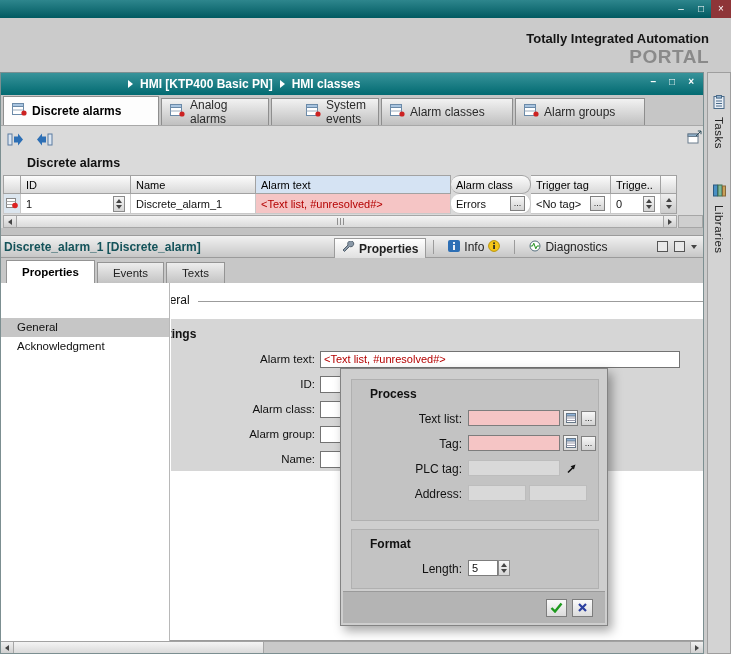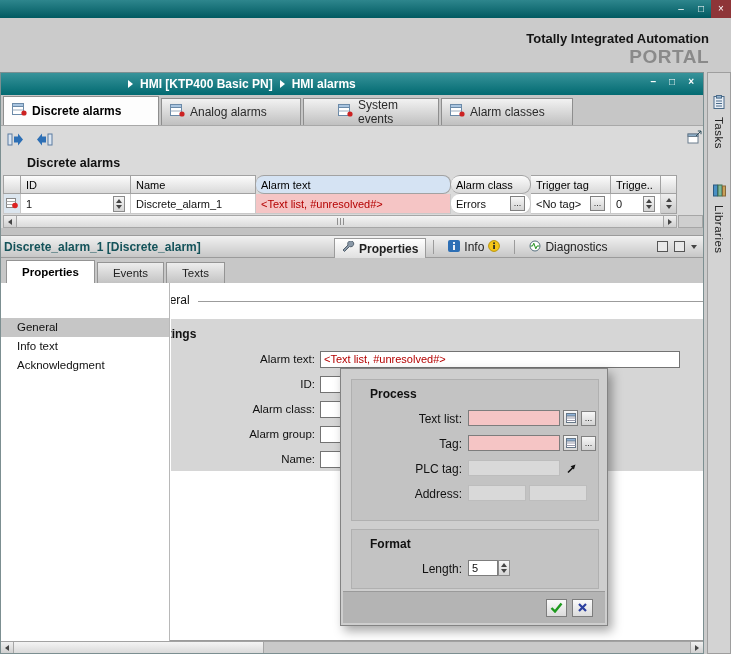--- a/index.html
+++ b/index.html
@@ -26,35 +26,35 @@
   .brand2 { font-size: 19px; font-weight: bold; color: #8a8a8a; letter-spacing: 0.5px; line-height: 22px; }
 
   
   .breadcrumb { position: absolute; left: 0; top: 72px; width: 704px; height: 23px; background: linear-gradient(#3a959c, #026a71); display: flex; align-items: center; padding-left: 128px; color: #fff; font-weight: bold; font-size: 12px; gap: 7px; }
   .bc-controls { position: absolute; right: 10px; top: 4px; display: flex; gap: 13px; font-size: 10px; font-weight: bold; }
 
   
   .tabstrip { position: absolute; left: 0; top: 95px; width: 704px; height: 31px; background: #c6c6c6; display: flex; align-items: flex-end; padding-left: 3px; gap: 2px; border-bottom: 1px solid #a8a8a8; }
   .etab { height: 27px; display: flex; align-items: center; gap: 5px; padding: 0 8px; border: 1px solid #8e8e8e; border-bottom: none; background: linear-gradient(#f2f2f2, #c0c0c0); font-size: 12px; color: #2a2a2a; overflow: hidden; }
   .etab.active { background: #fdfdfd; font-weight: bold; color: #000; height: 29px; }
-  .w1 { width: 156px; } .w2 { width: 140px; } .w3 { width: 136px; padding-left: 34px; } .w4 { width: 132px; } .w5 { width: 130px; }
+  .w1 { width: 156px; } .w2 { width: 108px; } .w3 { width: 108px; padding-left: 34px; } .w4 { width: 132px; } .w5 { width: 130px; }
 
   
   .editor-body { position: absolute; left: 0; top: 126px; width: 704px; height: 109px; background: #dadada; }
   .toolbar { position: absolute; left: 5px; top: 129px; display: flex; gap: 8px; align-items: center; }
   .tool-btn { width: 21px; height: 20px; display: flex; align-items: center; justify-content: center; }
   .toolbar-right { position: absolute; right: 28px; top: 130px; }
   .section-title { position: absolute; left: 27px; top: 156px; font-weight: bold; font-size: 12.5px; }
 
   
   .table-head { position: absolute; left: 3px; top: 175px; display: flex; height: 19px; }
   .th { background: linear-gradient(#fcfcfc, #d9d9d9); border: 1px solid #a2a2a2; border-left: none; font-size: 11px; display: flex; align-items: center; padding: 0 5px; color: #000; }
   .th:first-child { border-left: 1px solid #a2a2a2; }
   .c-sel { width: 18px; } .c-id { width: 110px; } .c-name { width: 125px; } .c-atext { width: 195px; } .c-aclass { width: 80px; border-radius: 9px; } .c-ttag { width: 80px; } .c-trig { width: 50px; }
-  .th.c-atext { background: #d5e3f3; border-radius: 8px; }
+  .th.c-atext { background: #d5e3f3; }
   .table-row { position: absolute; left: 3px; top: 194px; display: flex; height: 20px; }
   .td { background: #fff; border-right: 1px solid #c9c9c9; border-bottom: 1px solid #c9c9c9; display: flex; align-items: center; padding: 0 5px; font-size: 11px; }
   .td:first-child { border-left: 1px solid #c9c9c9; }
   .td.c-sel { justify-content: center; padding: 0; background: #dce6ef; }
   .td.c-id, .td.c-aclass, .td.c-ttag, .td.c-trig { justify-content: space-between; }
   .td.c-atext { background: #f5c5c5; color: #b40000; }
   .spin { width: 12px; height: 16px; border: 1px solid #8b8b8b; background: linear-gradient(#f6f6f6, #d5d5d5); display: flex; flex-direction: column; align-items: center; justify-content: space-evenly; }
   .dots-btn { min-width: 15px; height: 15px; border: 1px solid #808080; background: linear-gradient(#f7f7f7, #d3d3d3); font-size: 9px; line-height: 12px; text-align: center; padding: 0 1px; color: #222; }
   .vstrip { position: absolute; left: 661px; top: 175px; width: 16px; }
   .vstrip-head { height: 19px; background: linear-gradient(#fcfcfc, #d9d9d9); border: 1px solid #a2a2a2; border-left: none; }
@@ -148,21 +148,21 @@
 
   <div class="branding">
     <div class="brand1">Totally Integrated Automation</div>
     <div class="brand2">PORTAL</div>
   </div>
 
   <div class="breadcrumb">
     <span class="tri tri-white-right"></span>
     <span>HMI [KTP400 Basic PN]</span>
     <span class="tri tri-white-right"></span>
-    <span>HMI alarms</span>
+    <span>HMI classes</span>
     <div class="bc-controls">
       <span>–</span>
       <span>□</span>
       <span>×</span>
     </div>
   </div>
 
   <div class="tabstrip">
     <div class="etab active w1">
       <span><svg width="15" height="13" viewBox="0 0 15 13">
@@ -192,20 +192,29 @@
       <span>System events</span>
     </div>
     <div class="etab w4">
       <span><svg width="15" height="13" viewBox="0 0 15 13">
             <rect x="0.5" y="0.5" width="11" height="11" fill="#fff" stroke="#6b8aa8"></rect>
             <rect x="0.5" y="0.5" width="11" height="3" fill="#a8c4e0" stroke="#6b8aa8"></rect>
             <line x1="0.5" y1="7" x2="11.5" y2="7" stroke="#9aabbc"></line>
             <circle cx="12" cy="10" r="2.6" fill="#cc2222"></circle>
           </svg></span>
       <span>Alarm classes</span>
+    </div>
+    <div class="etab w5">
+      <span><svg width="15" height="13" viewBox="0 0 15 13">
+            <rect x="0.5" y="0.5" width="11" height="11" fill="#fff" stroke="#6b8aa8"></rect>
+            <rect x="0.5" y="0.5" width="11" height="3" fill="#a8c4e0" stroke="#6b8aa8"></rect>
+            <line x1="0.5" y1="7" x2="11.5" y2="7" stroke="#9aabbc"></line>
+            <circle cx="12" cy="10" r="2.6" fill="#cc2222"></circle>
+          </svg></span>
+      <span>Alarm groups</span>
     </div>
   </div>
 
   <div class="editor-body"></div>
   <div class="toolbar">
     <span class="tool-btn">
         <svg width="17" height="15" viewBox="0 0 17 15">
           <rect x="1" y="2" width="4" height="11" fill="#dbe6f2" stroke="#5a7ba0"></rect>
           <path d="M7 4.5 h4 v-3 l5 6 -5 6 v-3 h-4 z" fill="#2d6fb5"></path>
         </svg>
@@ -337,21 +346,20 @@
 
   <div class="subtabs">
     <div class="stab active">Properties</div>
     <div class="stab">Events</div>
     <div class="stab">Texts</div>
   </div>
 
   <div class="content-bg"></div>
   <div class="nav">
     <div class="nav-item selected">General</div>
-    <div class="nav-item">Info text</div>
     <div class="nav-item">Acknowledgment</div>
   </div>
 
   <div class="pane">
     <div class="pane-inner">
       <div class="psec">
         <span>General</span>
         <span class="rule"></span>
       </div>
       <div class="settings-box">

